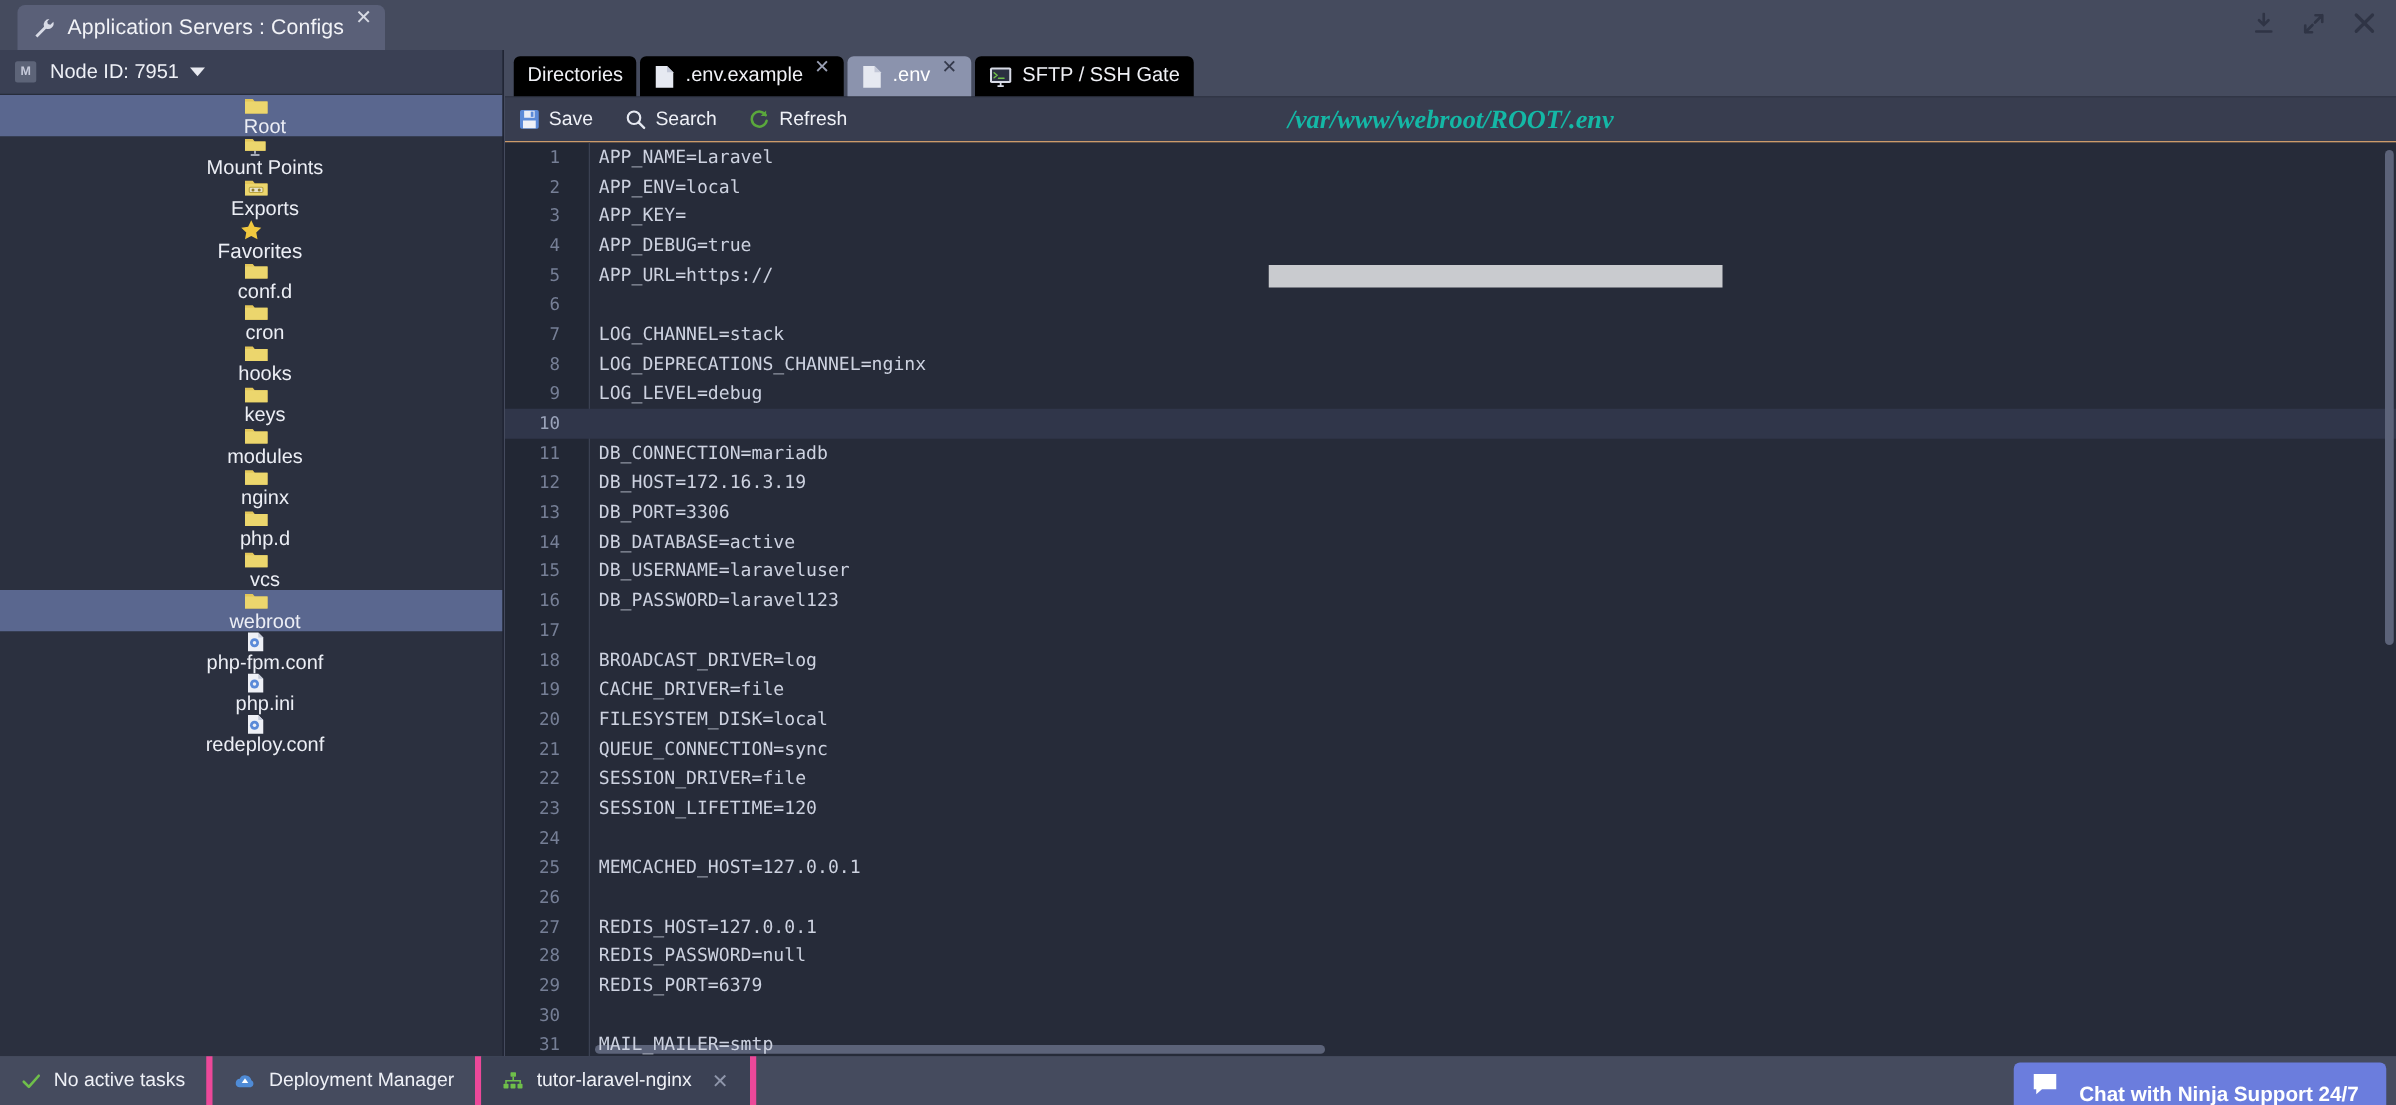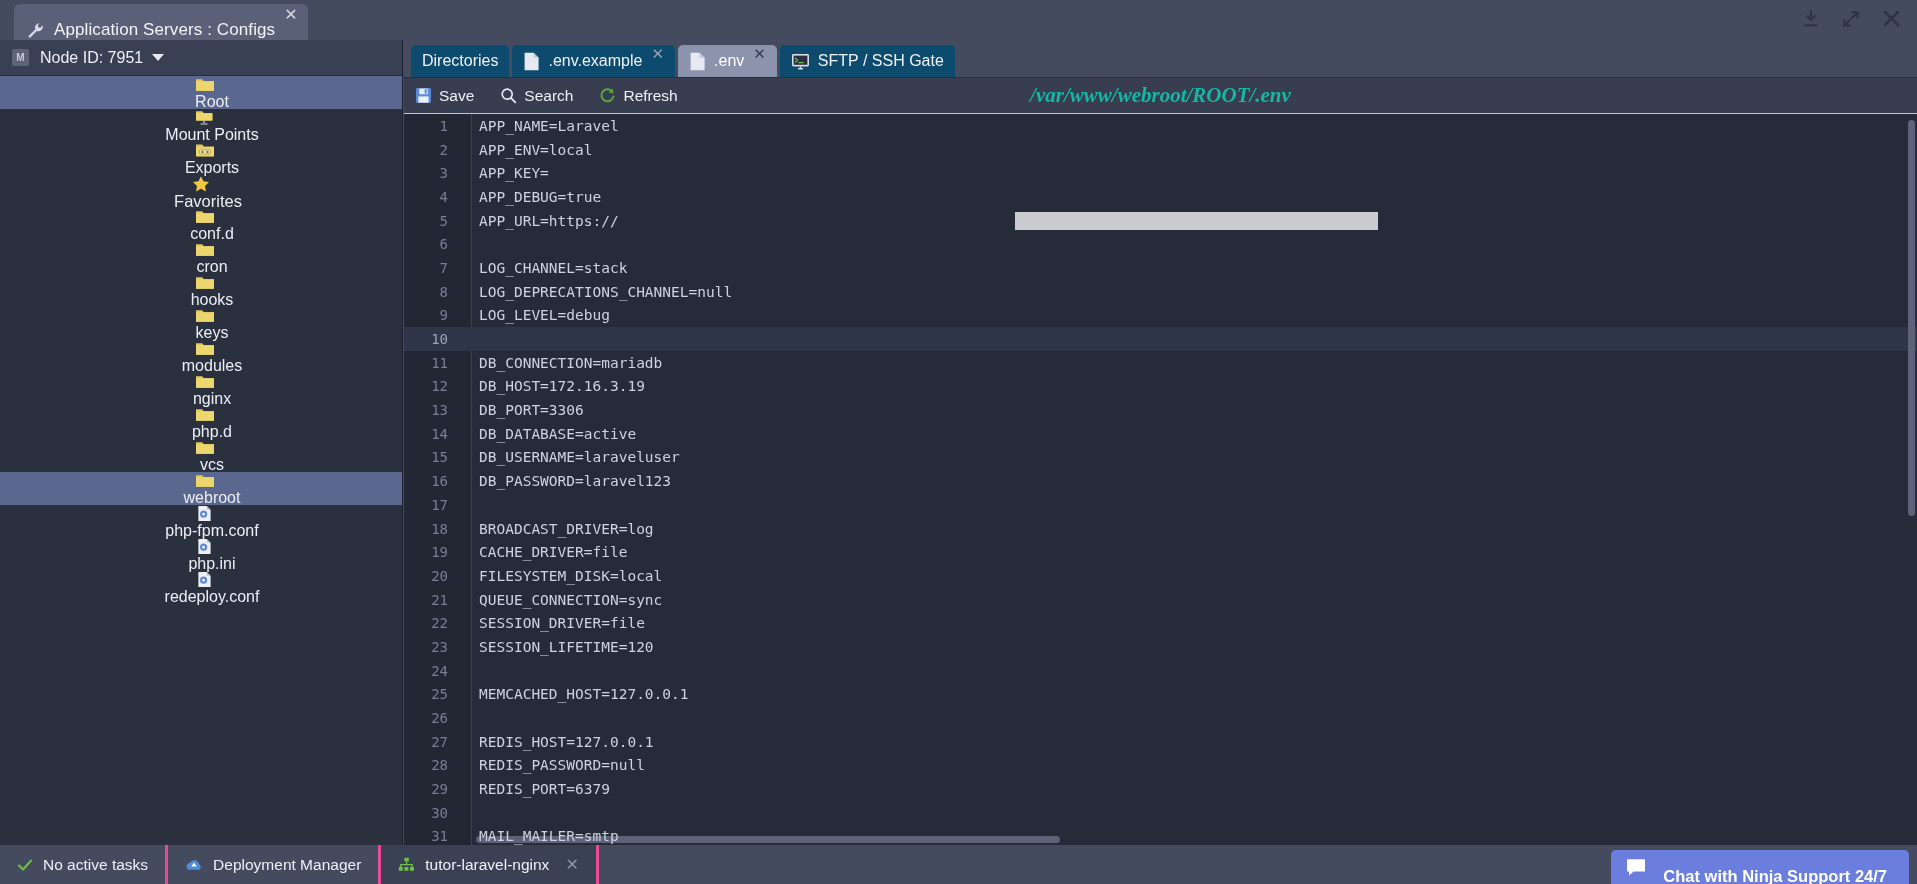--- a/index.html
+++ b/index.html
@@ -15,21 +15,21 @@
   
   #window-bar {
     position: absolute; left: 0; top: 0; width: 1917px; height: 40px;
     background: #454b5e;
     display: flex; align-items: flex-end;
   }
   #app-tab {
     height: 36px; margin-left: 14px;
     background: #5a6078;
     border-radius: 6px 6px 0 0;
-    display: flex; align-items: flex-end;
+    display: flex; align-items: center;
     padding: 0 10px 0 12px;
     position: relative;
   }
   #app-tab .wrench { margin-right: 9px; display:flex; }
   #app-tab .title {
     color: #f2f3f7; font-size: 17px; letter-spacing: .1px;
     white-space: nowrap;
   }
   #app-tab .tabclose {
     color: #d7dae4; font-size: 16px; margin-left: 9px;
@@ -86,21 +86,21 @@
     width: 1513px; height: 805px;
     background: #2b303f;
   }
   #tabstrip {
     height: 38px; background: #454b5e;
     display: flex; align-items: flex-end; padding-left: 7px;
     border-bottom: 1px solid #2b303f;
   }
   .etab {
     height: 32px; margin-right: 3px;
-    background: #0c4a6e; border-radius: 5px 5px 0 0;
+    background: #000000; border-radius: 5px 5px 0 0;
     display: flex; align-items: center; padding: 0 11px;
     cursor: pointer; position: relative;
   }
   .etab.active { background: #8b93ad; }
   .etab .eic { margin-right: 8px; display: flex; }
   .etab .elbl { color: #f0f1f6; font-size: 16px; white-space: nowrap; }
   .etab.active .elbl { color: #ffffff; }
   .etab .eclose {
     color: #9aa0b4; font-size: 15px; margin-left: 9px;
     align-self: flex-start; line-height: 1; margin-top: 1px; cursor: pointer;
@@ -163,21 +163,21 @@
     background: #5c6379; border-radius: 4px;
   }
 
   
   #statusbar {
     position: absolute; left: 0; bottom: 0; width: 1917px; height: 39px;
     background: #454b5e; display: flex; align-items: stretch;
   }
   .sb-cell {
     display: flex; align-items: center; padding: 0 17px;
-    border-right: 3px solid #ec4899;
+    border-right: 5px solid #ec4899;
   }
   .sb-cell .sic { margin-right: 10px; display: flex; }
   .sb-cell .slbl { color: #eef0f6; font-size: 15.5px; white-space: nowrap; }
   .sb-cell.proc { background: #3b4154; }
   .sb-cell .pclose { color: #8f96ab; font-size: 16px; margin-left: 16px; cursor: pointer; }
   #chat-widget {
     position: absolute; right: 8px; top: 5px;
     height: 34px; background: #6b7ddd; border-radius: 5px 5px 0 0;
     display: flex; align-items: center; padding: 0 22px 0 14px;
     cursor: pointer;
@@ -478,21 +478,21 @@
         <div class="cline">
           <span class="ln">6</span>
           <span class="code"></span>
         </div>
         <div class="cline">
           <span class="ln">7</span>
           <span class="code">LOG_CHANNEL=stack</span>
         </div>
         <div class="cline">
           <span class="ln">8</span>
-          <span class="code">LOG_DEPRECATIONS_CHANNEL=null</span>
+          <span class="code">LOG_DEPRECATIONS_CHANNEL=nginx</span>
         </div>
         <div class="cline">
           <span class="ln">9</span>
           <span class="code">LOG_LEVEL=debug</span>
         </div>
         <div class="cline current">
           <span class="ln">10</span>
           <span class="code"></span>
         </div>
         <div class="cline">

